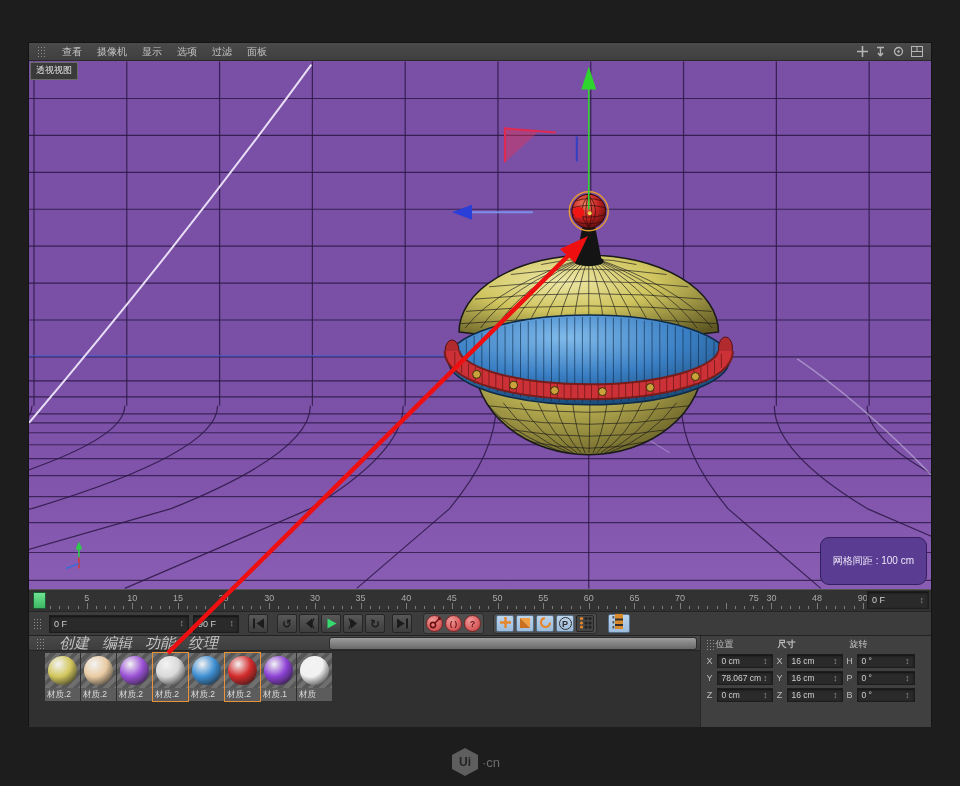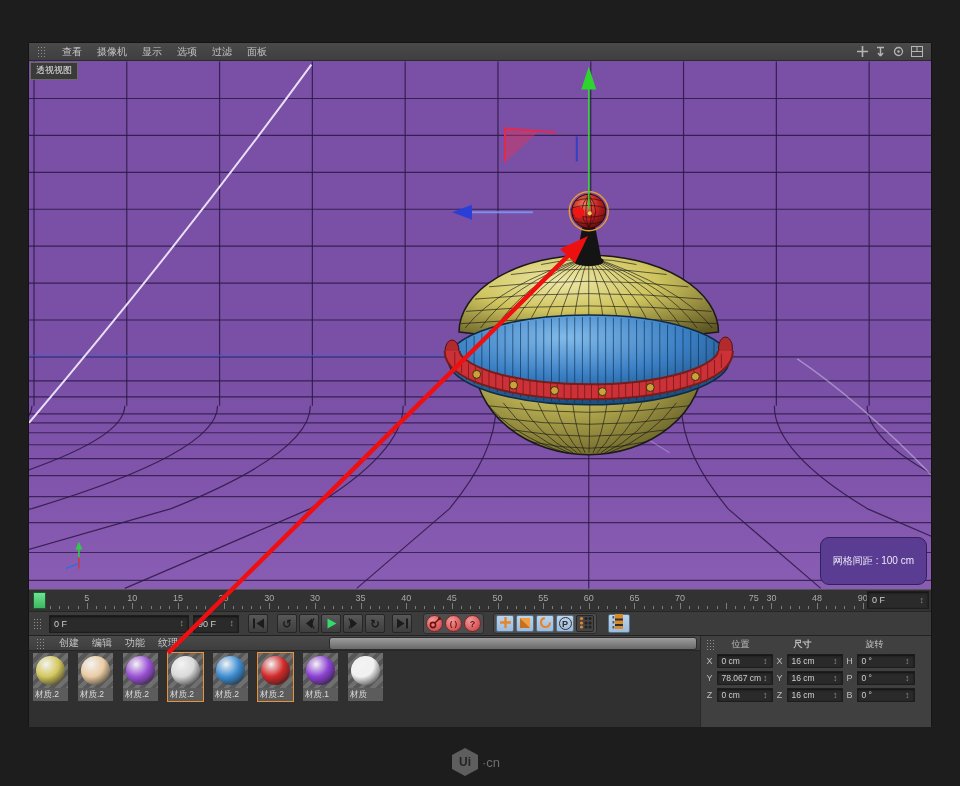--- a/index.html
+++ b/index.html
@@ -68,37 +68,37 @@
   .darkbtn { width:18px; height:17px; border-radius:2px; background:#454545; border:1px solid #262626;
     display:flex; align-items:center; justify-content:center; }
   .pbtn-inner { width:13px; height:13px; border:1.5px solid #343434; border-radius:50%;
     font-size:9px; font-weight:bold; color:#2e2e2e; display:flex; align-items:center; justify-content:center; }
 
   
   #bottom { display:flex; height:92px; border-top:1px solid #222; background:#383838; }
   #materials { position:relative; width:672px; background:#303030; }
   .mat-menubar { position:relative; height:15px; background:linear-gradient(#494949,#3e3e3e);
     display:flex; align-items:center; gap:13px; padding:0 7px; border-bottom:1px solid #262626; }
-  .mat-menubar .menu-item { font-size:10px; }
+  .mat-menubar .menu-item { font-size:15px;font-style:italic; }
   .mat-scrollbar { position:absolute; left:300px; top:1px; width:368px; height:13px;
     border-radius:3px; background:linear-gradient(#9d9d9d,#696969); border:1px solid #2c2c2c; }
-  #swatches { display:flex; padding:2px 0 0 4px; gap:10px; }
+  #swatches { display:flex; padding:2px 0 0 16px; gap:1px; }
   .swatch { width:35px; cursor:pointer; }
   .swatch.selected { outline:1px solid #e8923a; }
   .sphere-box { height:35px; background:repeating-linear-gradient(135deg,#6f6f6f 0 4px,#575757 4px 8px);
     display:flex; align-items:center; justify-content:center; }
   .sphere { width:29px; height:29px; border-radius:50%; }
   .mat-name { height:13px; line-height:13px; background:#5c5c5c; color:#dcdcdc;
     font-size:8.5px; padding:0 2px; overflow:hidden; white-space:nowrap; }
 
   
   #coords { width:232px; background:#404040; border-left:1px solid #282828; padding:2px 5px;
     font-size:9px; color:#c0c0c0; }
   .coord-head { display:flex; align-items:center; height:13px; margin-bottom:2px; }
-  .coord-head .h1 { margin-left:16px; width:62px; }
+  .coord-head .h1 { margin-left:0; width:62px; }
   .coord-head .h2 { width:72px;font-weight:bold; }
   .coord-row { display:flex; align-items:center; margin-top:3px; gap:3px; }
   .coord-row .lbl { width:8px; text-align:center; color:#bdbdbd; }
   .cfield { flex:0 0 56px; height:14px; font-size:8.5px; }
   .coord-foot { display:flex; align-items:center; margin-top:5px; gap:12px; }
   .dropdown { width:62px; height:14px; border-radius:2px; background:linear-gradient(#636363,#4a4a4a);
     border:1px solid #2a2a2a; display:flex; align-items:center; justify-content:space-between;
     padding:0 3px; font-size:8.5px; color:#d0d0d0; }
   .apply-btn { width:64px; height:15px; border-radius:8px; background:linear-gradient(#7b7b7b,#585858);
     border:1px solid #8f8f8f; color:#e2e2e2; font-size:9px; text-align:center; line-height:14px; }

